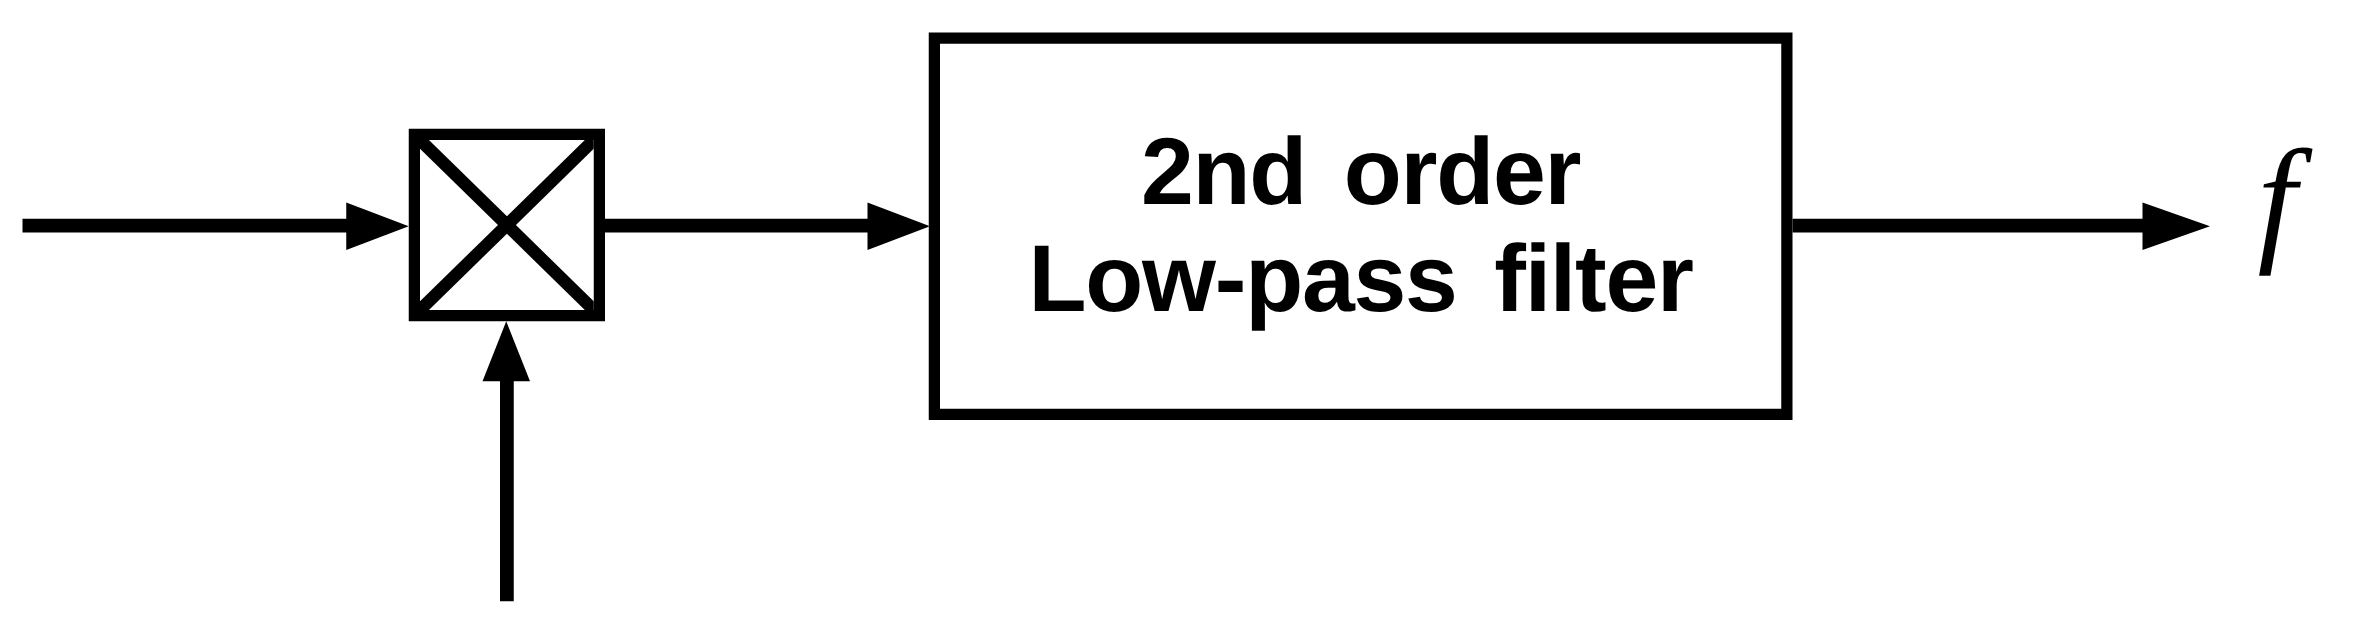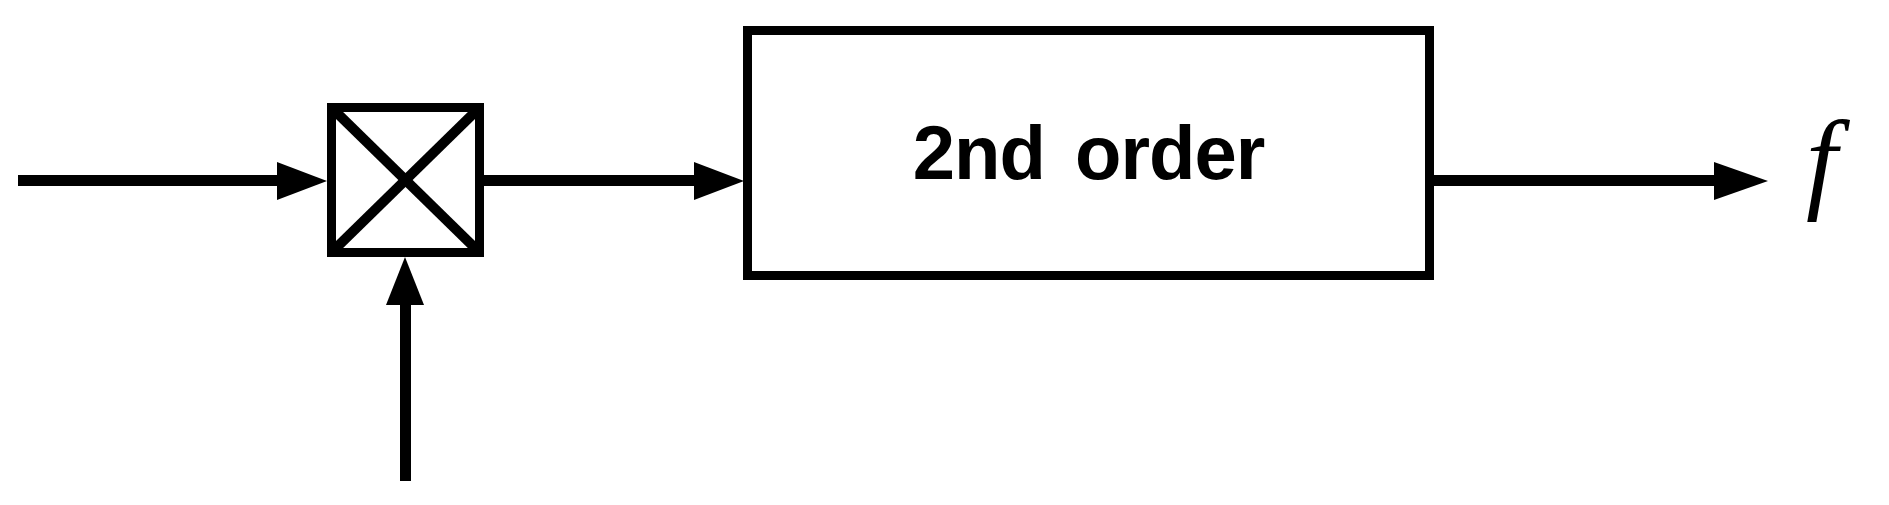--- a/index.html
+++ b/index.html
@@ -70,21 +70,21 @@
   }
   .mixer-x line {
     stroke: #000000;
     stroke-width: 10;
   }
 
   
   .filter-box {
     position: absolute;
     left: 743px; top: 26px;
-    width: 691px; height: 254px;
+    width: 691px; height: 310px;
     border: 9px solid #000000;
     box-sizing: border-box;
     background: #ffffff;
     display: flex;
     flex-direction: column;
     align-items: center;
     justify-content: center;
     text-align: center;
   }
   .filter-line {
@@ -140,20 +140,21 @@
       <line x1="0" y1="0" x2="139" y2="136"></line>
       <line x1="139" y1="0" x2="0" y2="136"></line>
     </svg>
   </div>
 
   <div class="hline mixer-out-line"></div>
   <div class="arrow-right filter-arrowhead"></div>
 
   <div class="filter-box">
     <div class="filter-line">2nd order</div>
+    <div class="filter-line">Low-pass filter</div>
   </div>
 
   <div class="hline output-line"></div>
   <div class="arrow-right output-arrowhead"></div>
 
   <span class="label output-label ital">f</span>
 
   <div class="vline carrier-line"></div>
   <div class="arrow-up carrier-arrowhead"></div>
 

